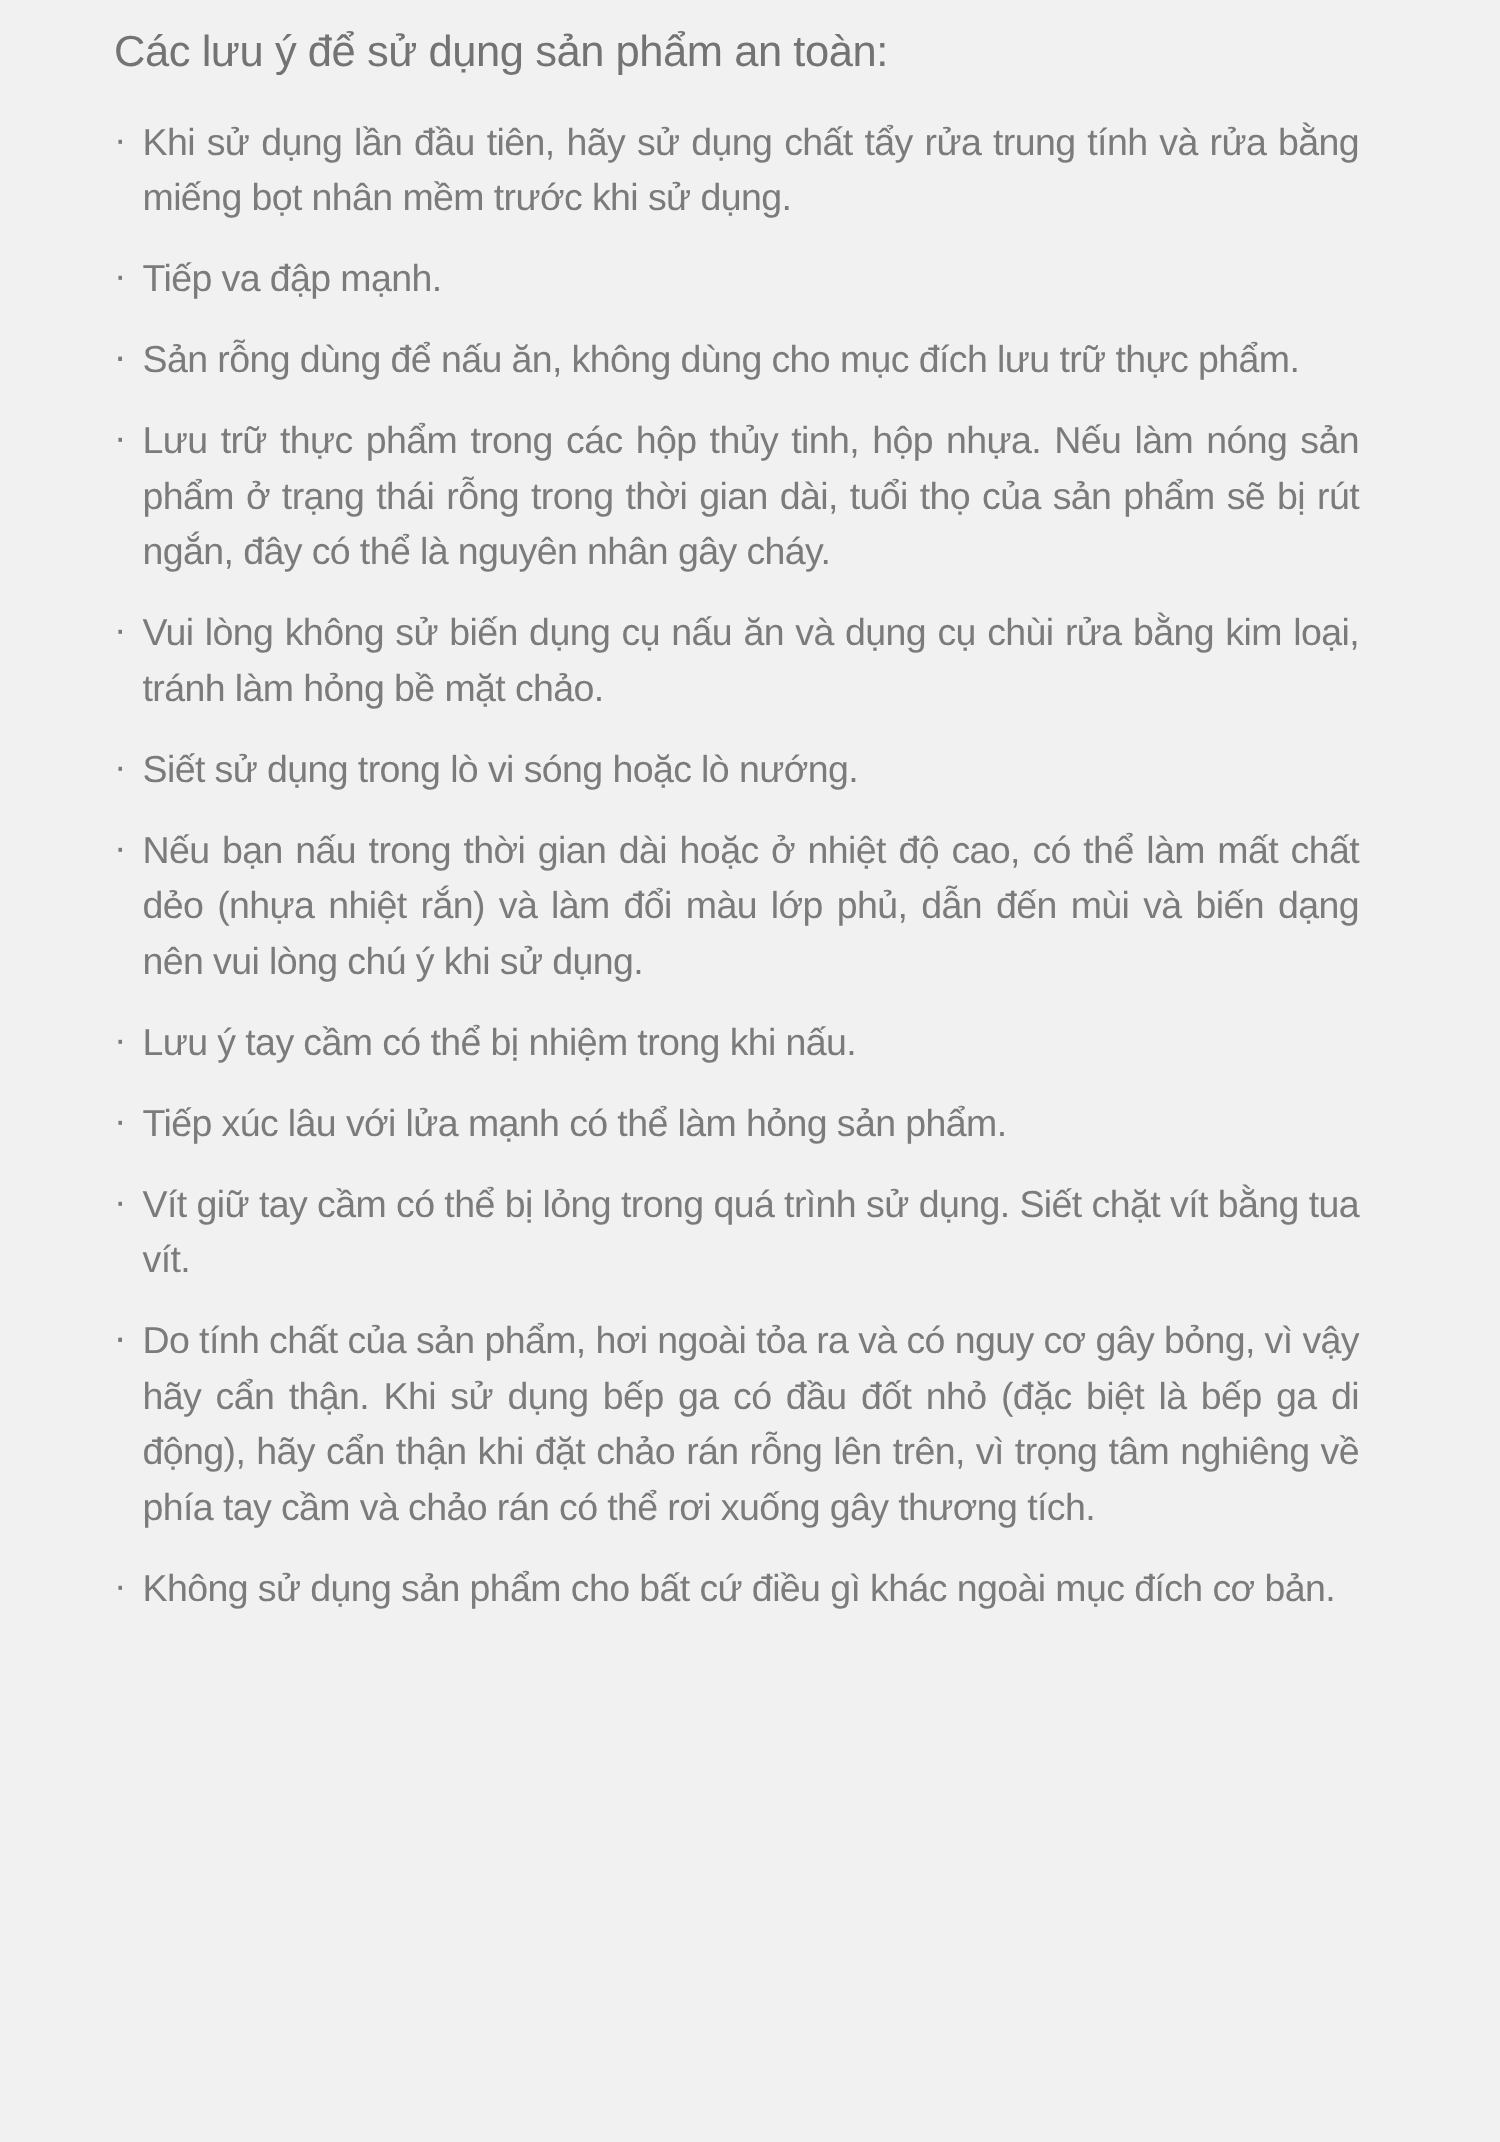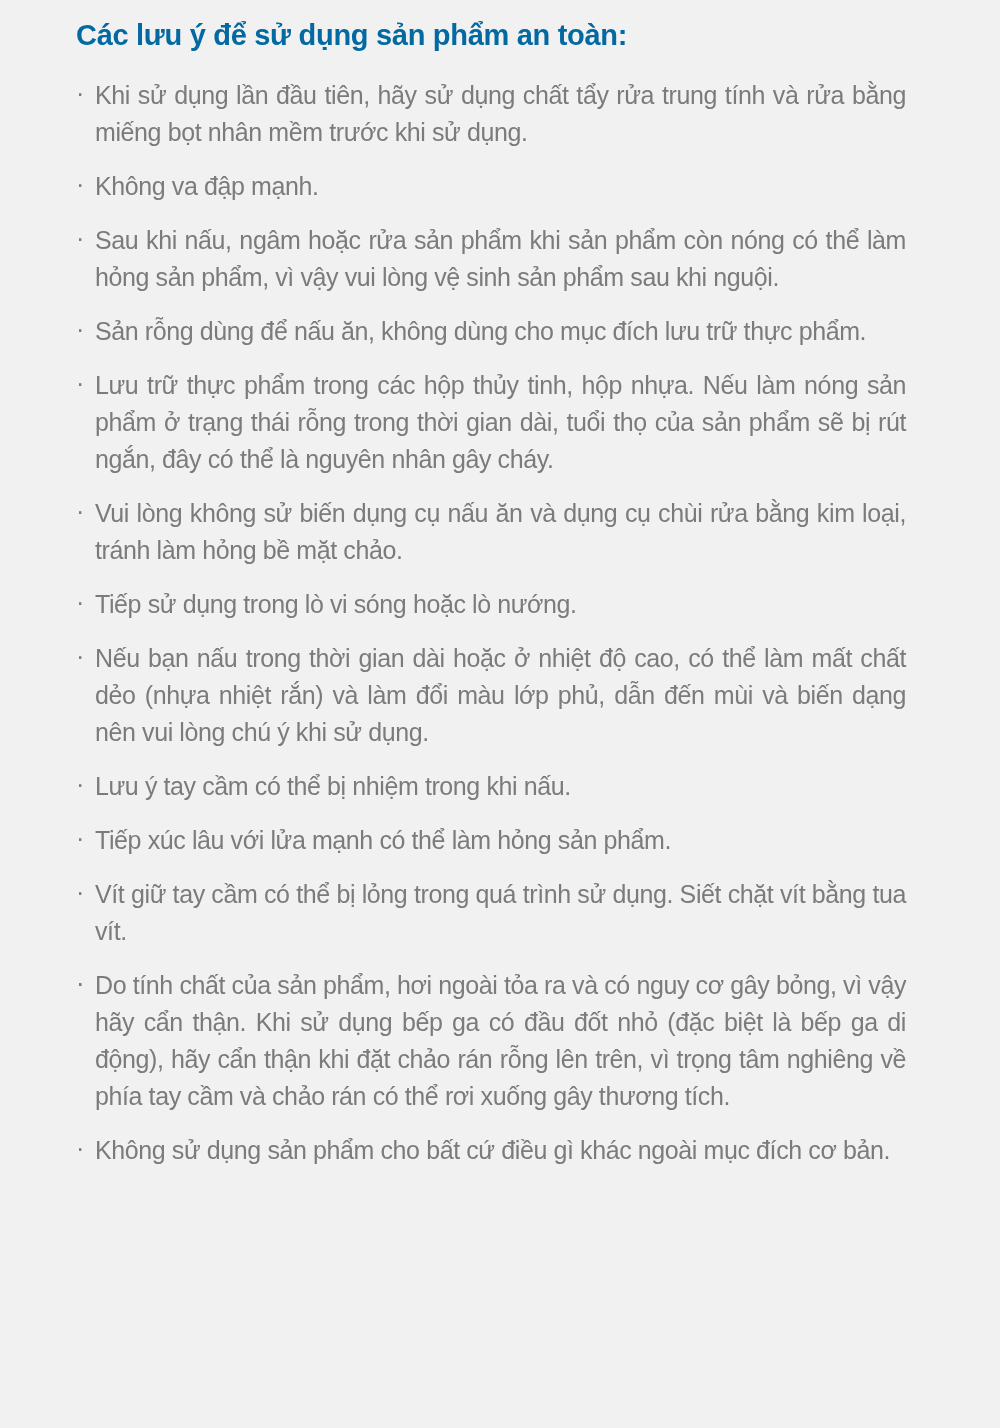--- a/index.html
+++ b/index.html
@@ -10,22 +10,22 @@
   }
   .page {
     width: 1000px;
     min-height: 1428px;
     box-sizing: border-box;
     padding: 18px 94px 40px 76px;
     background: #f1f1f1;
   }
   .title {
     font-size: 29px;
-    font-weight: bold;
-    color: #0369a1;
+    font-weight: normal;
+    color: #737373;
     letter-spacing: -0.3px;
     margin: 0 0 24px 0;
     line-height: 1.2;
   }
   ul.notes {
     list-style: none;
     margin: 0;
     padding: 0;
   }
   ul.notes li {
@@ -52,41 +52,40 @@
 <div class="page">
   <h1 class="title">Các lưu ý  để sử dụng sản phẩm an toàn:</h1>
 
   <ul class="notes">
     <li>
       <span class="dot">·</span>
       <span>Khi sử dụng lần đầu tiên, hãy sử dụng chất tẩy rửa trung tính và rửa bằng miếng bọt nhân mềm trước khi sử dụng.</span>
     </li>
     <li>
       <span class="dot">·</span>
-      <span>Không va đập mạnh.</span>
+      <span>Tiếp va đập mạnh.</span>
     </li>
     <li>
       <span class="dot">·</span>
-      <span>Sau khi nấu, ngâm hoặc rửa sản phẩm khi sản phẩm còn nóng có thể làm hỏng sản phẩm, vì vậy vui lòng vệ sinh sản phẩm sau khi nguội.</span>
     </li>
     <li>
       <span class="dot">·</span>
       <span>Sản rỗng dùng để nấu ăn, không dùng cho mục đích lưu trữ thực phẩm.</span>
     </li>
     <li>
       <span class="dot">·</span>
       <span>Lưu trữ thực phẩm trong các hộp thủy tinh, hộp nhựa. Nếu làm nóng sản phẩm ở trạng thái rỗng trong thời gian dài, tuổi thọ của sản phẩm sẽ bị rút ngắn, đây có thể là nguyên nhân gây cháy.</span>
     </li>
     <li>
       <span class="dot">·</span>
       <span>Vui lòng không sử biến dụng cụ nấu ăn và dụng cụ chùi rửa bằng kim loại, tránh làm hỏng bề mặt chảo.</span>
     </li>
     <li>
       <span class="dot">·</span>
-      <span>Tiếp sử dụng trong lò vi sóng hoặc lò nướng.</span>
+      <span>Siết sử dụng trong lò vi sóng hoặc lò nướng.</span>
     </li>
     <li>
       <span class="dot">·</span>
       <span>Nếu bạn nấu trong thời gian dài hoặc ở nhiệt độ cao, có thể làm mất chất dẻo (nhựa nhiệt rắn) và làm đổi màu lớp phủ, dẫn đến mùi và biến dạng nên vui lòng chú ý khi sử dụng.</span>
     </li>
     <li>
       <span class="dot">·</span>
       <span>Lưu ý tay cầm có thể bị nhiệm trong khi nấu.</span>
     </li>
     <li>

